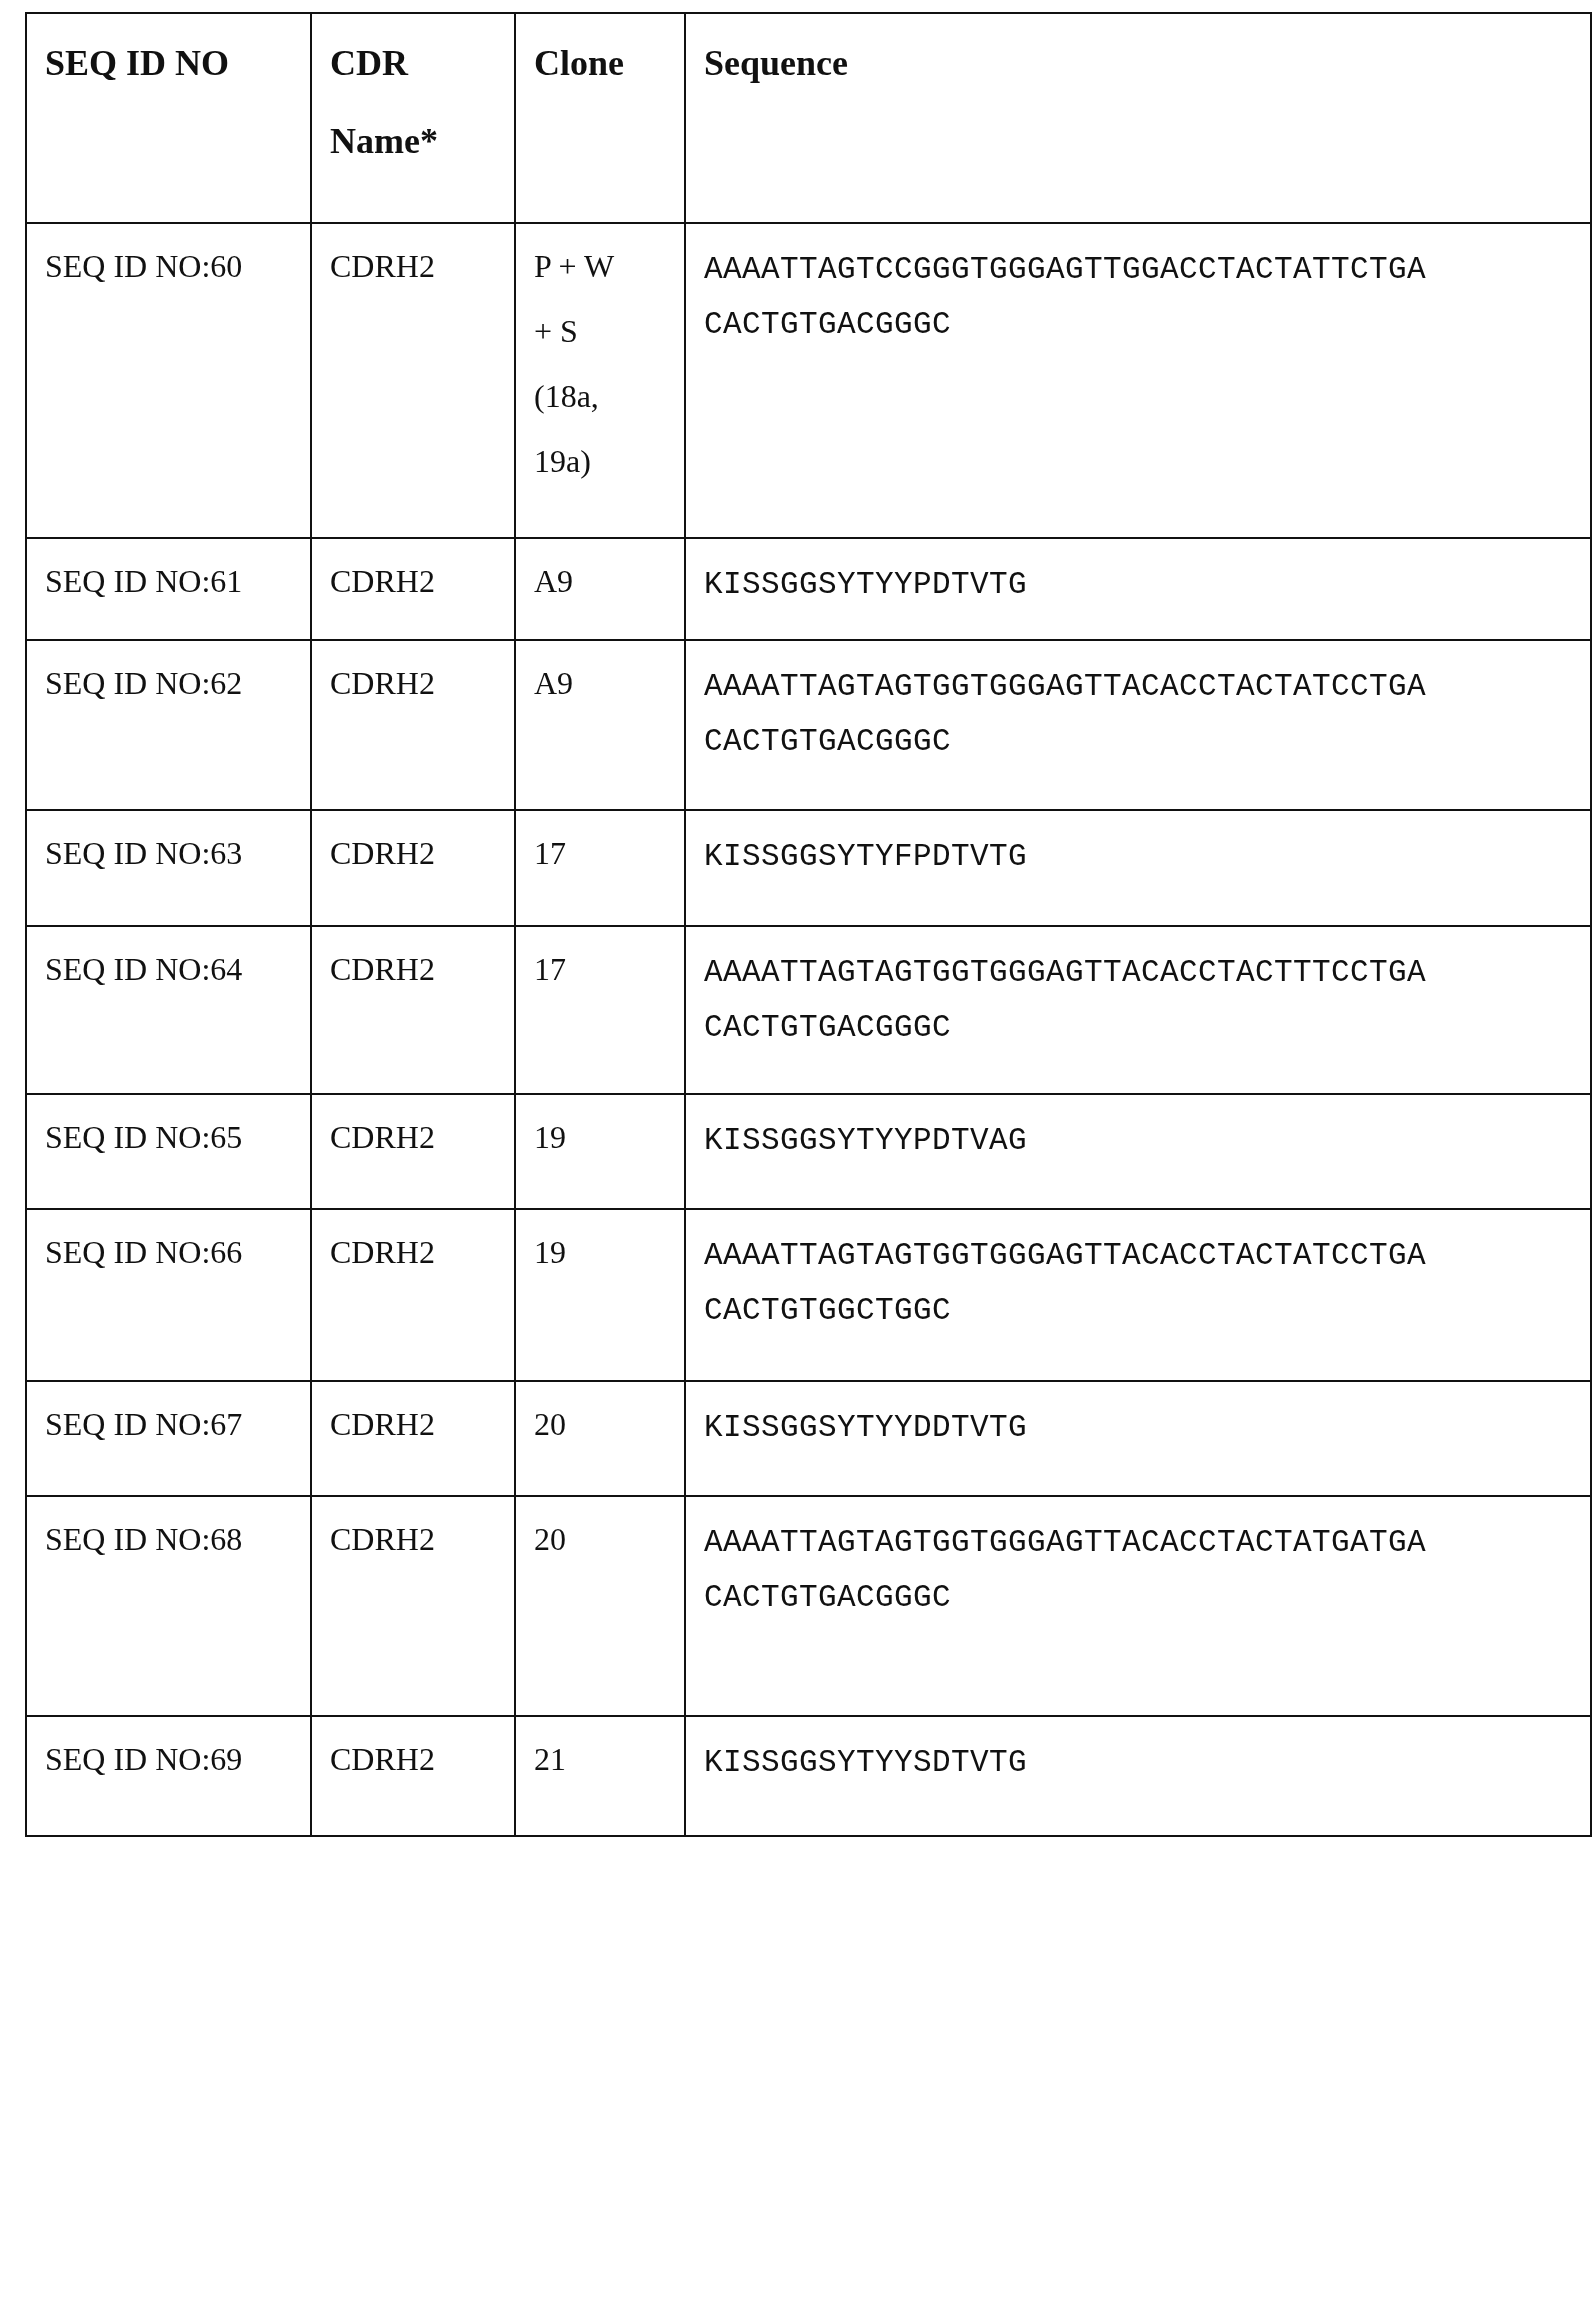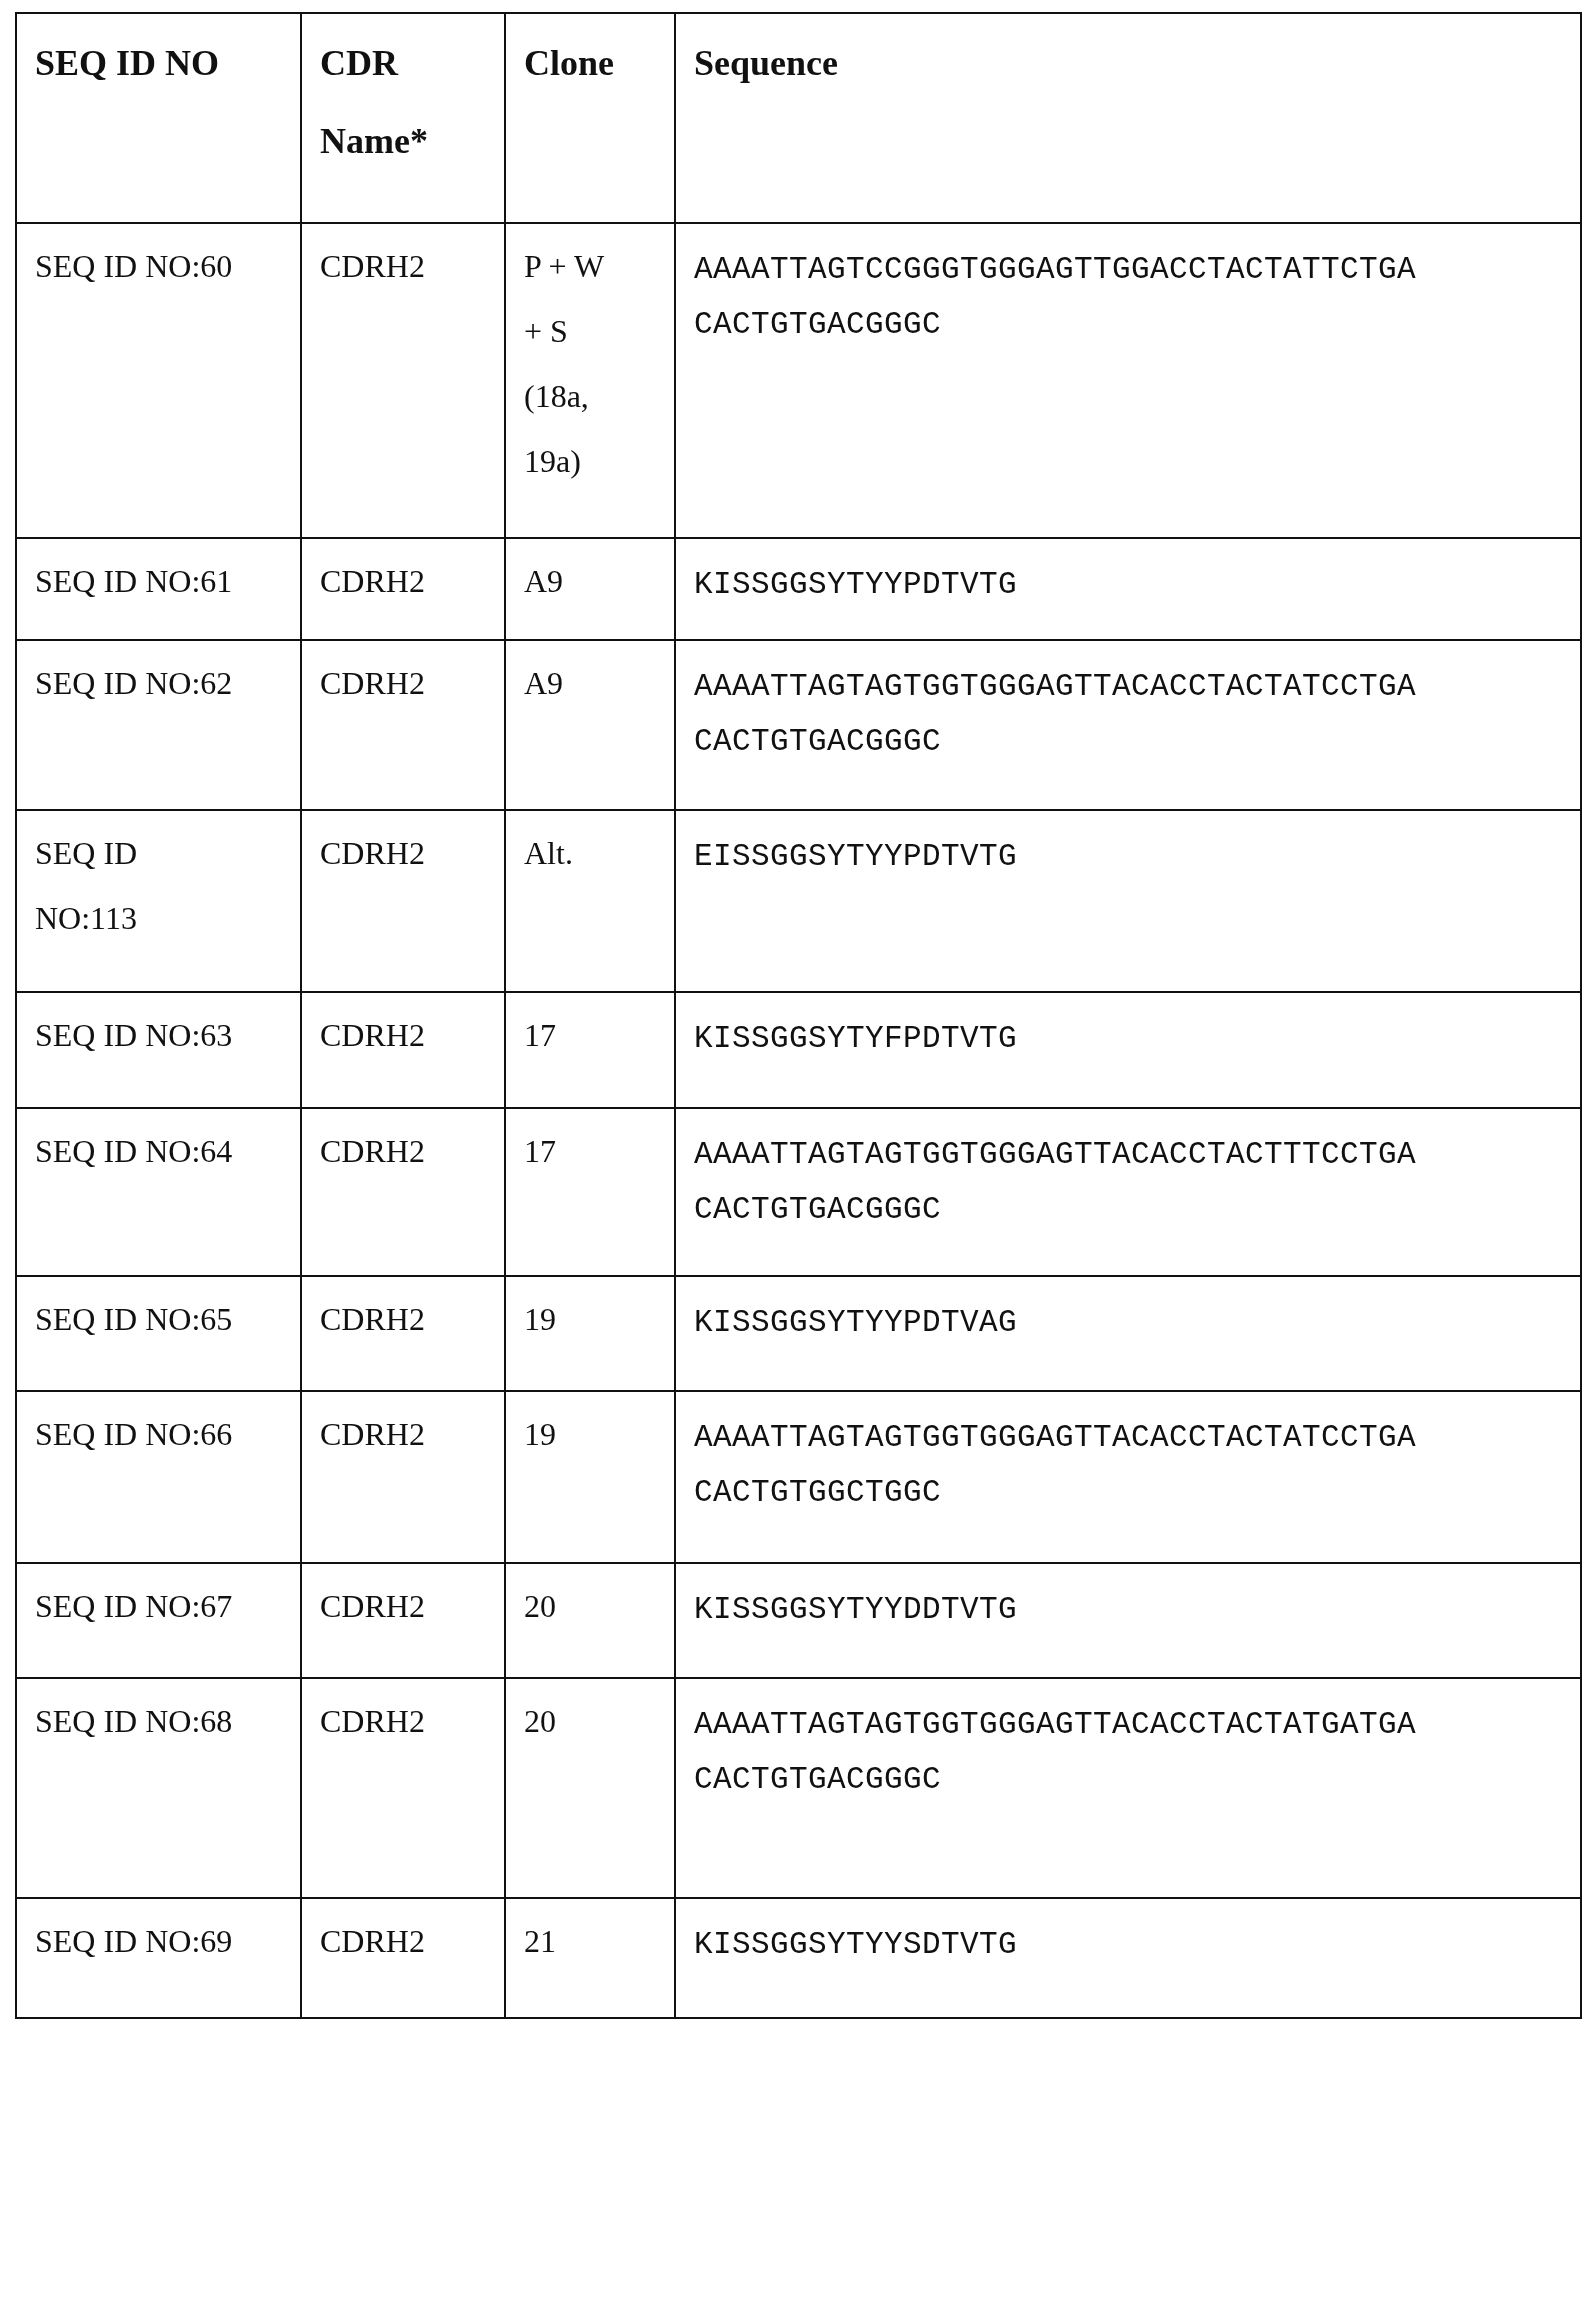--- a/index.html
+++ b/index.html
@@ -10,21 +10,21 @@
   body {
     width: 1593px;
     height: 2307px;
     position: relative;
     overflow: hidden;
     font-family: "Liberation Serif", "DejaVu Serif", serif;
     color: #111111;
   }
   .table {
     position: absolute;
-    left: 15px;
+    left: 25px;
     top: 11.6px;
     width: 1564px;
     border-collapse: collapse;
     table-layout: fixed;
   }
   .table td, .table th {
     border: 2.7px solid #111111;
     vertical-align: top;
     padding: 0;
     text-align: left;
@@ -123,35 +123,20 @@
           <span class="line">CDRH2</span>
         </td>
         <td class="cell">
           <span class="line">A9</span>
         </td>
         <td class="seq">
           <span class="line">AAAATTAGTAGTGGTGGGAGTTACACCTACTATCCTGA</span>
           <span class="line">CACTGTGACGGGC</span>
         </td>
       </tr>
-      <tr style="height: 182px;">
-        <td class="cell">
-          <span class="line">SEQ ID</span>
-          <span class="line">NO:113</span>
-        </td>
-        <td class="cell">
-          <span class="line">CDRH2</span>
-        </td>
-        <td class="cell">
-          <span class="line">Alt.</span>
-        </td>
-        <td class="seq">
-          <span class="line">EISSGGSYTYYPDTVTG</span>
-        </td>
-      </tr>
       <tr style="height: 116px;">
         <td class="cell">
           <span class="line">SEQ ID NO:63</span>
         </td>
         <td class="cell">
           <span class="line">CDRH2</span>
         </td>
         <td class="cell">
           <span class="line">17</span>
         </td>

